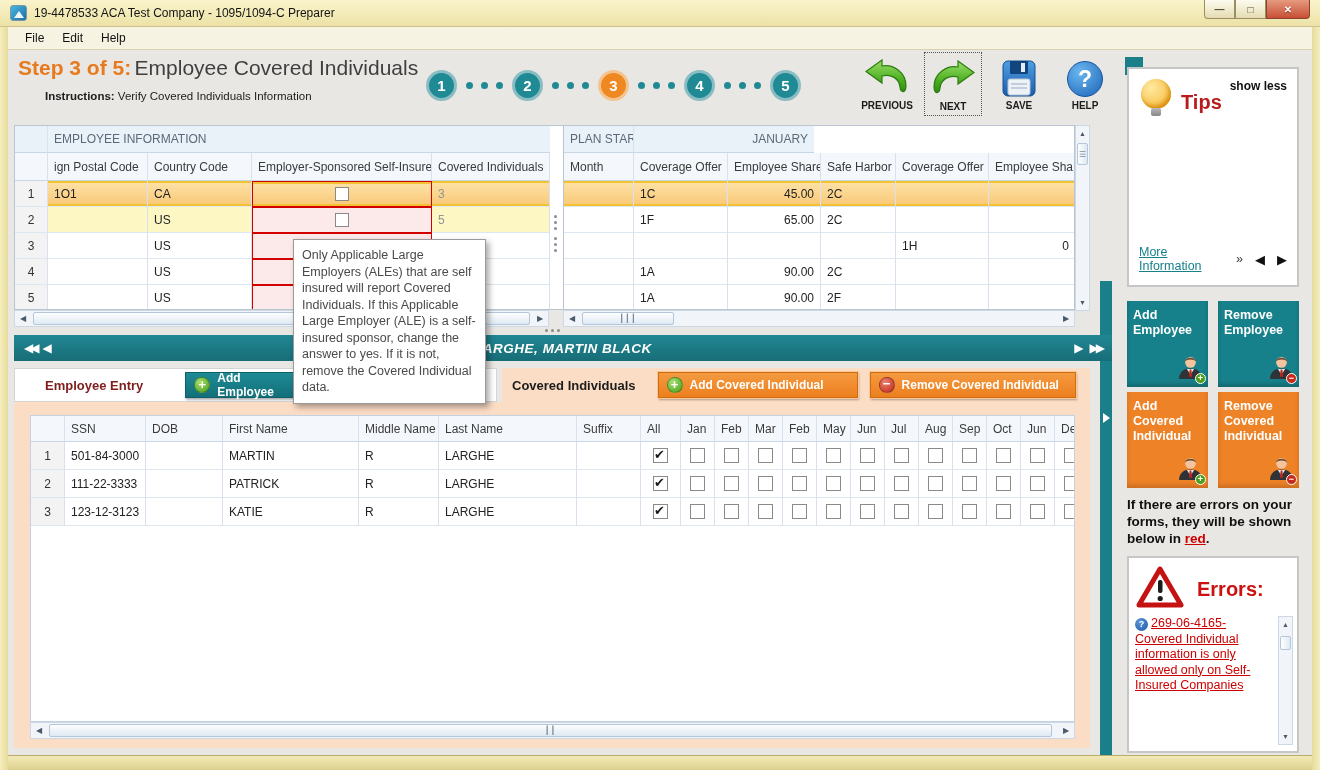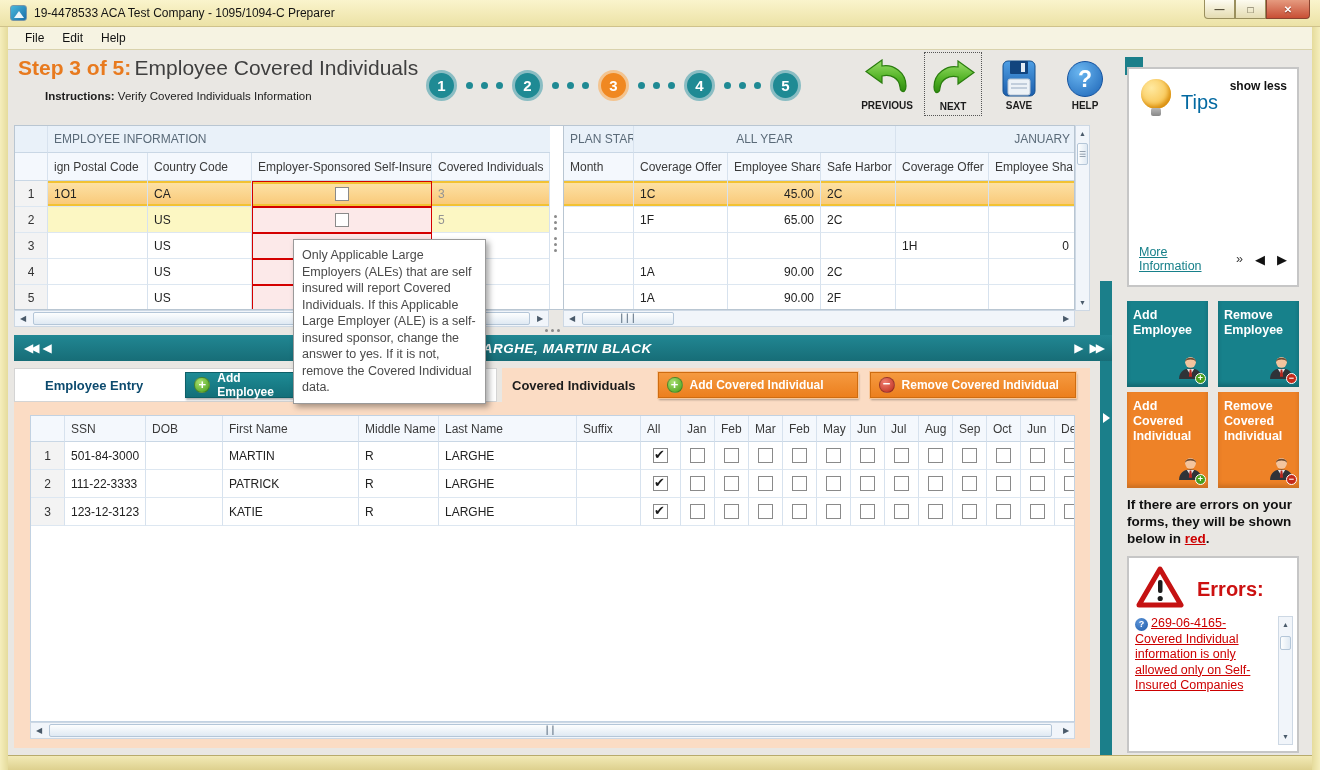--- a/index.html
+++ b/index.html
@@ -79,42 +79,42 @@
 
 #emp-bar {position:absolute;left:14px;top:335px;width:1098px;height:26px;background:linear-gradient(#218793,#176d77);color:#fff;display:flex;align-items:center;z-index:5;}
 #emp-bar .nm {position:absolute;left:0;right:0;text-align:center;font-style:italic;font-weight:bold;font-size:13.5px;letter-spacing:0.5px;}
 .arr {font-size:12px;line-height:1;}
 .arr.dbl {letter-spacing:-3px;margin-right:6px;}
 #emp-bar .left-arrs {margin-left:10px;display:flex;align-items:center;z-index:2;}
 #emp-bar .right-arrs {position:absolute;right:10px;display:flex;align-items:center;}
 .arr.dbl-r {letter-spacing:-3px;margin-left:6px;}
 
 #tab-emp {position:absolute;left:14px;top:368px;width:483px;height:34px;background:#fff;border:1px solid #d4d4d4;display:flex;align-items:center;z-index:4;}
-#tab-emp .t-lbl {font-weight:bold;font-size:13px;color:#0c4a6e;margin-left:30px;}
+#tab-emp .t-lbl {font-weight:bold;font-size:13px;color:#7f1d1d;margin-left:30px;}
 #tab-cov {position:absolute;left:502px;top:368px;width:588px;height:34px;background:#fbdcc4;display:flex;align-items:center;z-index:4;}
 #tab-cov .t-lbl {font-weight:bold;font-size:13px;color:#1c1c1c;margin-left:10px;}
 .btn-teal {background:linear-gradient(#1e8b95,#136f79);color:#fff;font-weight:bold;font-size:12px;border:1px solid #0e5f68;height:26px;display:flex;align-items:center;gap:7px;padding:0 14px 0 8px;box-shadow:1px 2px 2px rgba(0,0,0,0.3);}
 .btn-orange {background:linear-gradient(#f59a40,#ec7f1e);color:#fff;font-weight:bold;font-size:12px;border:1px solid #cf6c10;outline:1px solid #f8c79a;height:26px;display:flex;align-items:center;gap:7px;padding:0 12px 0 8px;box-shadow:1px 2px 2px rgba(0,0,0,0.3);}
 .ic-add,.ic-rem {width:16px;height:16px;border-radius:50%;flex:none;position:relative;border:1px solid rgba(0,0,0,0.25);}
 .ic-add {background:radial-gradient(circle at 35% 30%,#a8e070,#469c18);}
 .ic-rem {background:radial-gradient(circle at 35% 30%,#ef7f70,#bb2a1a);}
 .ic-add::after,.ic-rem::after {position:absolute;left:0;right:0;top:-1px;text-align:center;color:#fff;font-weight:bold;font-size:13px;}
 .ic-add::after {content:"+";}
 .ic-rem::after {content:"\2212";top:-2px;}
 #cov-panel {position:absolute;left:14px;top:402px;width:1076px;height:346px;background:#fbdcc4;}
 
 #collapse-bar {position:absolute;left:1100px;top:281px;width:12px;height:474px;background:#1b7f8a;}
 #collapse-arrow {position:absolute;left:3px;top:132px;width:0;height:0;border-left:7px solid #fff;border-top:5px solid transparent;border-bottom:5px solid transparent;}
 #sb-collapse {position:absolute;left:1125px;top:57px;width:18px;height:18px;background:#1b7f8a;}
 .panel {position:absolute;background:#fff;border:2px solid #c6c6c6;}
 #tips-panel {left:1127px;top:67px;width:172px;height:220px;padding:8px 10px;}
 #tips-head {position:relative;height:46px;}
 .bulb {position:absolute;left:2px;top:2px;width:30px;height:30px;border-radius:50%;background:radial-gradient(circle at 35% 30%,#ffe9a0,#f5b32c);box-shadow:inset -2px -3px 4px #d88e10;}
 .bulb-base {position:absolute;left:12px;top:31px;width:10px;height:8px;background:linear-gradient(#b8b8b8,#888);border-radius:2px;}
-#tips-title {position:absolute;left:42px;top:14px;color:#0369a1;font-weight:normal;font-size:20px;}
+#tips-title {position:absolute;left:42px;top:14px;color:#b91c1c;font-weight:bold;font-size:20px;}
 #show-less {position:absolute;right:0;top:2px;font-weight:bold;font-size:12px;color:#111;}
 #tips-body {font-style:italic;font-size:13px;color:#1c1c1c;line-height:19.5px;margin-top:10px;}
 #tips-foot {position:absolute;left:10px;right:10px;bottom:12px;display:flex;align-items:center;font-size:12.5px;}
 #more-info {color:#17808a;text-decoration:underline;}
 #more-suffix {margin-left:4px;color:#333;}
 .tri {color:#111;font-size:13px;margin-left:12px;}
 .tile {position:absolute;color:#fff;font-weight:bold;font-size:12.5px;line-height:15px;padding:7px 6px;}
 .tile.teal {background:#17818b;box-shadow:inset 0 -3px 4px rgba(0,0,0,0.2);}
 .tile.orange {background:#ee8227;box-shadow:inset 0 -3px 4px rgba(0,0,0,0.15);}
 .tile .person {position:absolute;right:4px;bottom:3px;}
@@ -323,21 +323,20 @@
 </div>
 <div class="hdots" style="left:545px;top:329px;">
     <span></span>
     <span></span>
     <span></span>
   </div>
 
 <div class="grid" style="left:563px;top:125px;width:512px;height:185px;">
   <div class="g-row grp">
     <div class="g-cell rg1">PLAN START</div>
-    <div class="g-cell" style="width:262px;justify-content:center;">ALL YEAR</div>
     <div class="g-cell" style="width:180px;justify-content:flex-end;border-right:none;">JANUARY</div>
   </div>
   <div class="g-row hdr">
     <div class="g-cell rg1">Month</div>
     <div class="g-cell rg2">Coverage Offer</div>
     <div class="g-cell rg3">Employee Share</div>
     <div class="g-cell rg4">Safe Harbor</div>
     <div class="g-cell rg5">Coverage Offer</div>
     <div class="g-cell rg6">Employee Sha</div>
   </div>

